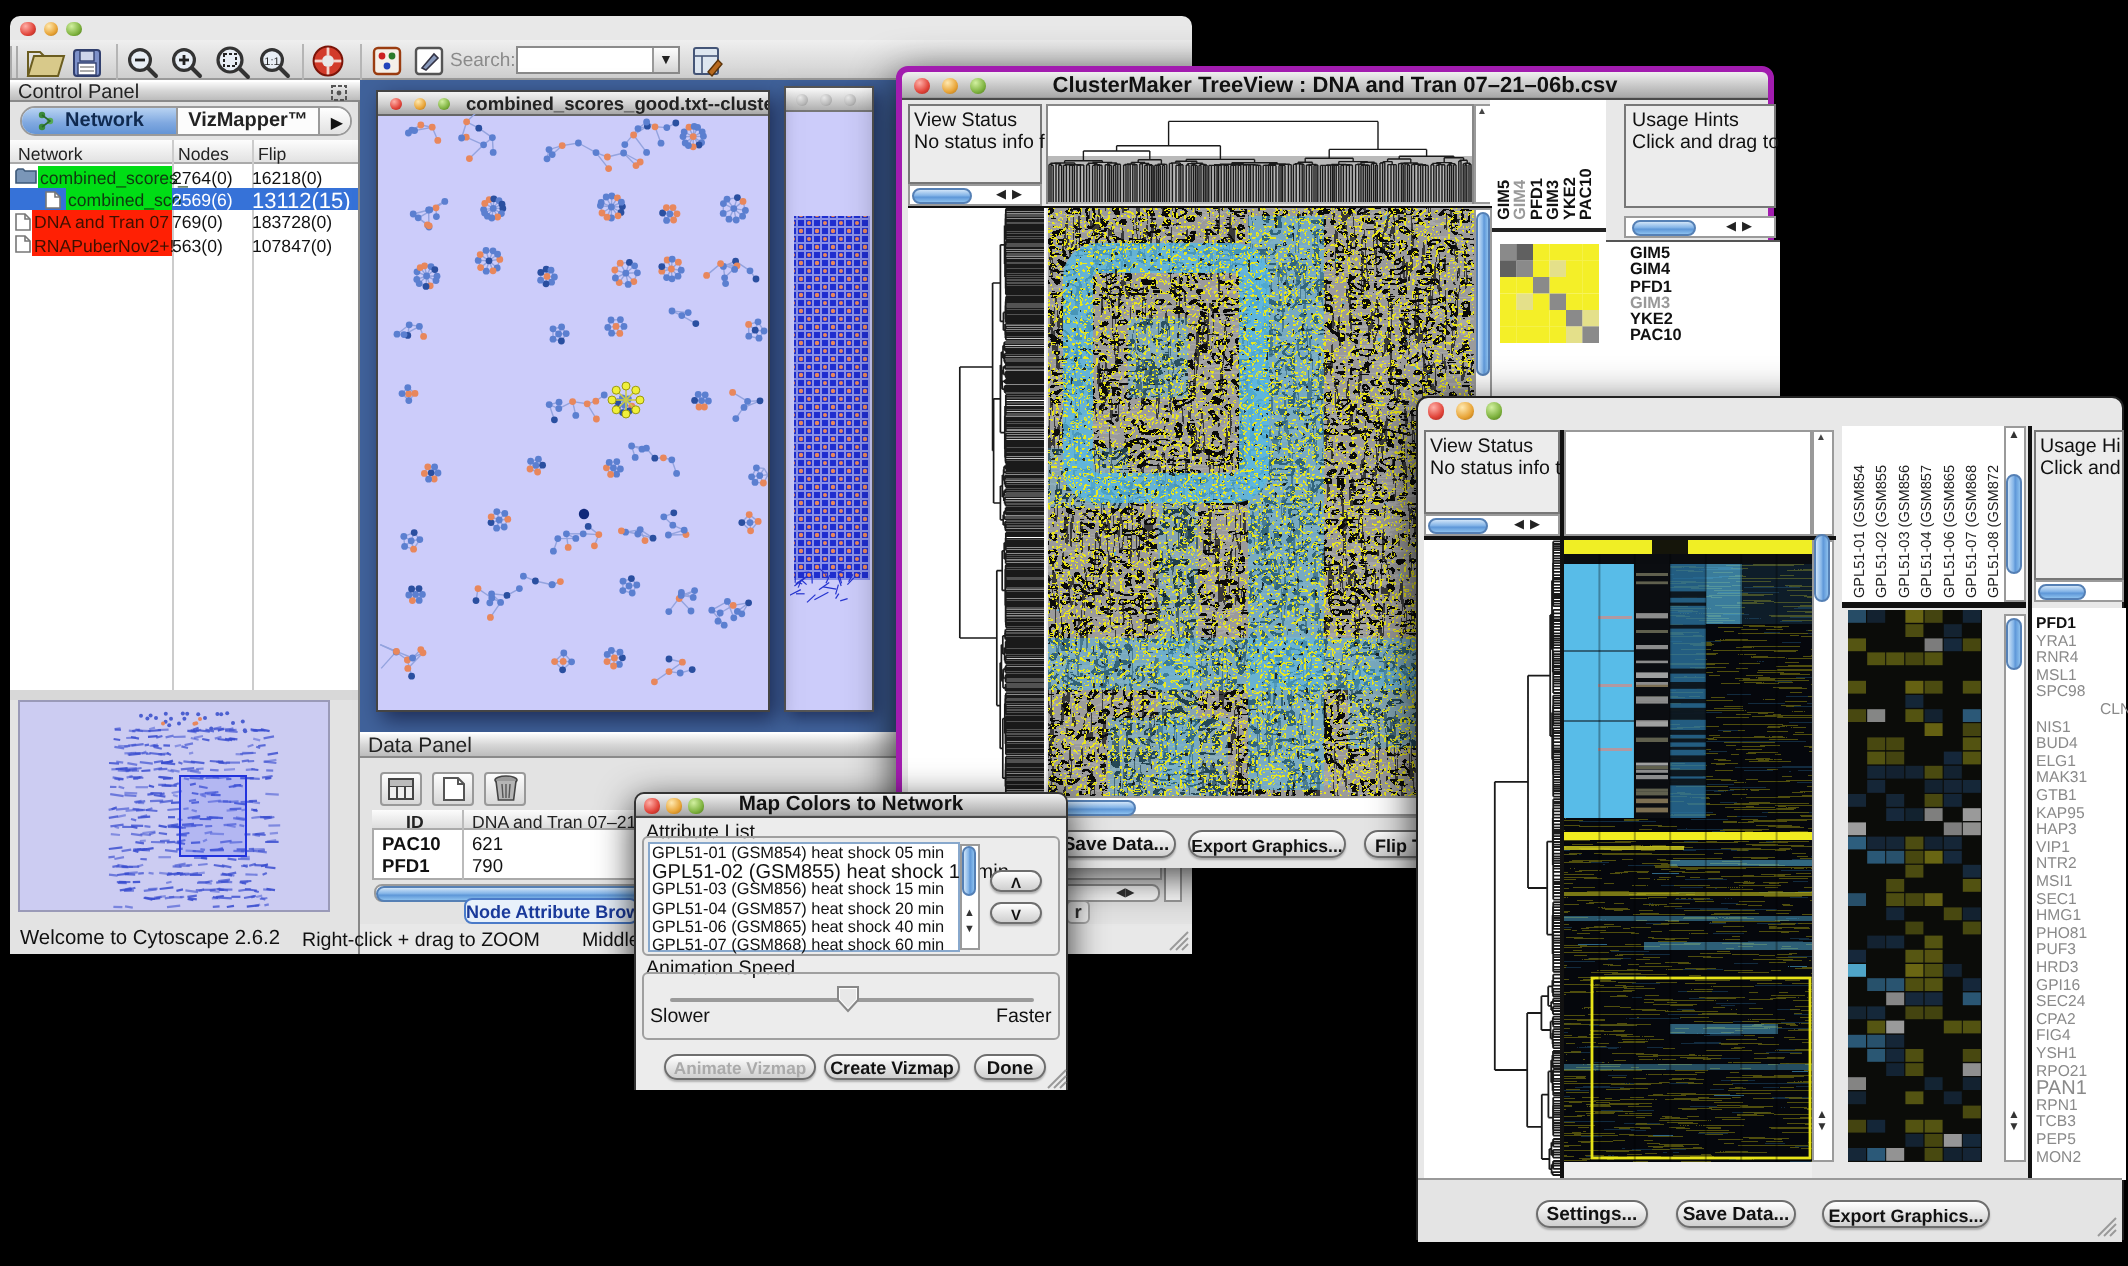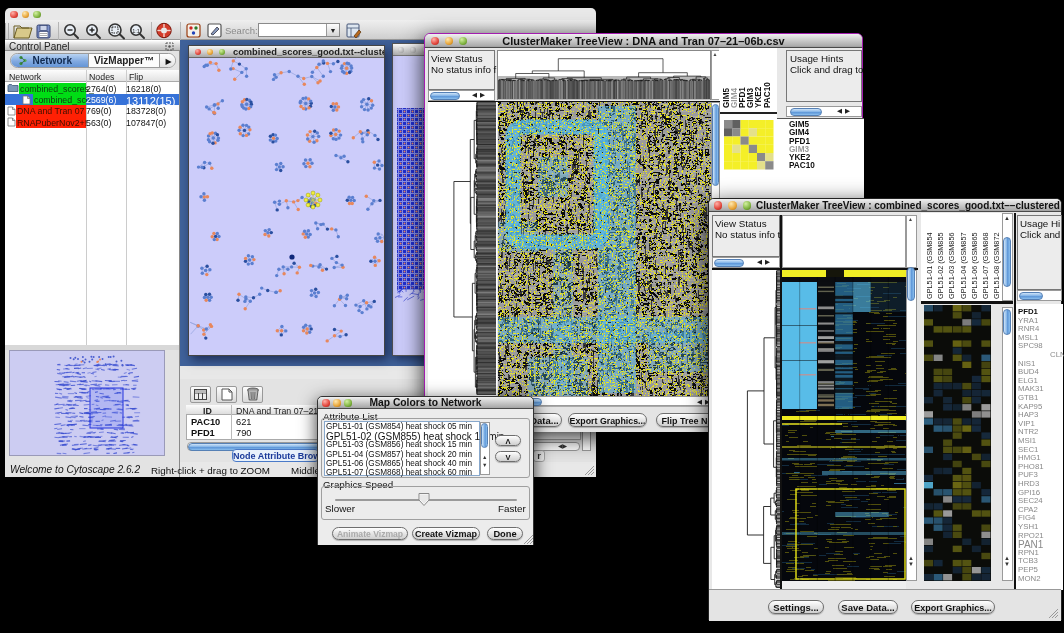--- a/index.html
+++ b/index.html
@@ -598,21 +598,21 @@
       <circle cx="73.9" cy="6.9" r="1" fill="#4b5fd0"></circle>
       <circle cx="73.8" cy="10.9" r="1" fill="#4b5fd0"></circle>
       <circle cx="72.5" cy="11.7" r="1" fill="#e8875c"></circle>
       <circle cx="88.2" cy="11.9" r="1" fill="#e8875c"></circle>
       <circle cx="82.4" cy="6.7" r="1" fill="#4b5fd0"></circle>
       <circle cx="107.5" cy="11.5" r="1" fill="#4b5fd0"></circle>
       <circle cx="101.6" cy="7.1" r="1" fill="#4b5fd0"></circle>
       <circle cx="99.7" cy="7.0" r="1" fill="#4b5fd0"></circle>
       <rect x="81" y="38" width="33" height="40" fill="rgba(90,110,240,.22)" stroke="#2233dd" stroke-width="1"></rect>
     </svg>
-    <div class="t" style="left:5.0px;top:456.0px;font-size:10.2px;color:#111;font-style:italic;">Welcome to Cytoscape 2.6.2</div>
+    <div class="t" style="left:5.0px;top:456.0px;font-size:10.2px;color:#111;">Welcome to Cytoscape 2.6.2</div>
     <div class="t" style="left:146.0px;top:456.5px;font-size:9.8px;color:#111;">Right-click + drag  to  ZOOM</div>
     <div class="t" style="left:286.0px;top:456.5px;font-size:9.8px;color:#111;">Middle-click + drag  to  PAN</div>
     <div class="abs" style="left:175px;top:32px;width:416px;height:326px;background:#40629b"></div>
     <div class="abs" style="left:387px;top:35px;width:45px;height:313px;background:#c8c8ce;border:1px solid #555;box-shadow:2px 3px 8px rgba(0,0,30,.5)">
       <div class="abs" style="left:0;top:0;width:43px;height:12px;background:linear-gradient(#fafafa,#cdcdcd 60%,#b0b0b0);border-bottom:1px solid #777"></div>
       <div class="tl o" style="left:5.0px;top:3.0px;width:6.0px;height:6.0px"></div>
       <div class="tl o" style="left:17.0px;top:3.0px;width:6.0px;height:6.0px"></div>
       <div class="tl o" style="left:29.0px;top:3.0px;width:6.0px;height:6.0px"></div>
       <div class="abs" style="left:0;top:12px;width:43px;height:299px;background:#ccccfa"></div>
     </div>
@@ -1568,20 +1568,21 @@
       <line x1="124.0" y1="143.0" x2="119.1" y2="138.1" stroke="#cccc44" stroke-width=".8"></line>
       <circle cx="119.1" cy="138.1" r="2" fill="#f0ef3a" stroke="#999910" stroke-width=".5"></circle>
       <line x1="124.0" y1="143.0" x2="124.0" y2="136.0" stroke="#cccc44" stroke-width=".8"></line>
       <circle cx="124.0" cy="136.0" r="2" fill="#f0ef3a" stroke="#999910" stroke-width=".5"></circle>
       <line x1="124.0" y1="143.0" x2="128.9" y2="138.1" stroke="#cccc44" stroke-width=".8"></line>
       <circle cx="128.9" cy="138.1" r="2" fill="#f0ef3a" stroke="#999910" stroke-width=".5"></circle>
     </svg>
     <svg class="abs" style="left:283px;top:245px" width="8" height="8">
       <circle cx="4" cy="4" r="2.6" fill="#10287a"></circle>
     </svg>
+    <div class="hdr abs" style="left:175px;top:358px;width:416px;height:13px;font-size:10.5px;padding-left:4px;line-height:13px">Data Panel</div>
     <div class="abs" style="left:175px;top:371px;width:416px;height:83px;background:#e3e3e3"></div>
     <div class="abs" style="left:185px;top:378px;width:21px;height:17px;background:linear-gradient(#fdfdfd,#d8d8d8);border:1px solid #999;border-radius:2px"></div>
     <div class="abs" style="left:211px;top:378px;width:21px;height:17px;background:linear-gradient(#fdfdfd,#d8d8d8);border:1px solid #999;border-radius:2px"></div>
     <div class="abs" style="left:237px;top:378px;width:21px;height:17px;background:linear-gradient(#fdfdfd,#d8d8d8);border:1px solid #999;border-radius:2px"></div>
     <svg class="abs" style="left:189px;top:381px" width="13" height="11">
       <rect x="0.5" y="0.5" width="12" height="10" fill="#eee" stroke="#444"></rect>
       <line x1="0.5" y1="4" x2="12.5" y2="4" stroke="#444"></line>
       <line x1="4.5" y1="0.5" x2="4.5" y2="10.5" stroke="#444"></line>
       <line x1="8.5" y1="0.5" x2="8.5" y2="10.5" stroke="#444"></line>
       <rect x="1" y="1" width="11" height="3" fill="#bbb"></rect>
@@ -1615,21 +1616,21 @@
     <div class="abs" style="left:227px;top:441px;width:87px;height:13px;background:#e8f1fb;border:1.3px solid #4a7ac8;border-radius:4px;font-size:9px;font-weight:bold;color:#1a3a9a;text-align:center;line-height:12px;white-space:nowrap;overflow:hidden">Node Attribute Brows</div>
     <div class="abs" style="left:528px;top:442px;width:12px;height:12px;background:#f5f5f5;border:1px solid #aaa;border-radius:3px;font-size:9.3px;font-weight:bold;color:#333;text-align:center;line-height:11px">r</div>
     <svg class="abs" style="left:578px;top:456px" width="12" height="12">
       <g stroke="#999" stroke-width="1">
         <line x1="2" y1="11" x2="11" y2="2"></line>
         <line x1="5" y1="11" x2="11" y2="5"></line>
         <line x1="8" y1="11" x2="11" y2="8"></line>
       </g>
     </svg>
   </div>
-<div class="win" style="left:424px;top:33px;width:439px;height:398px;border:1px solid #a21caf;border-radius:6px 6px 0 0;box-shadow:0 6px 22px rgba(0,0,0,.85)">
+<div class="win" style="left:448px;top:33px;width:439px;height:398px;border:3px solid #a21caf;border-radius:6px 6px 0 0;box-shadow:0 6px 22px rgba(0,0,0,.85)">
     <div class="tbar" style="height:14px;font-size:11px;font-weight:bold;line-height:14px">ClusterMaker TreeView : DNA and Tran 07–21–06b.csv</div>
     <div class="tl r" style="left:5.8px;top:2.8px;width:8.4px;height:8.4px"></div>
     <div class="tl y" style="left:19.8px;top:2.8px;width:8.4px;height:8.4px"></div>
     <div class="tl g" style="left:33.8px;top:2.8px;width:8.4px;height:8.4px"></div>
     <div class="abs" style="left:3px;top:16px;width:67px;height:40px;background:#ececec;border:1px solid #777"></div>
     <div class="t" style="left:6.0px;top:18.5px;font-size:9.8px;color:#111;">View Status</div>
     <div class="t" style="left:6.0px;top:29.5px;font-size:9.8px;color:#111;">No status info f</div>
     <div class="strack" style="left:3px;top:56px;width:67px;height:11px"></div>
     <div class="sthumb" style="left:5px;top:57.5px;width:30px;height:8px"></div>
     <div class="abs" style="left:47px;top:57px;font-size:6.5px;color:#222;letter-spacing:3px">◀▶</div>
@@ -1772,21 +1773,20 @@
     <div class="strack" style="left:3px;top:362px;width:292px;height:10px"></div>
     <div class="sthumb" style="left:75px;top:363.5px;width:42px;height:8px"></div>
     <div class="abs" style="left:272px;top:363.5px;font-size:6.5px;color:#222;letter-spacing:3px">◀▶</div>
     <div class="abs" style="left:0;top:372px;width:437px;height:26px;background:#e4e4e4;border-top:1px solid #aaa"></div>
     <div class="pill" style="left:17px;top:379px;width:55px;height:14px;font-size:9.5px;line-height:14px">Settings...</div>
     <div class="pill" style="left:77px;top:379px;width:60px;height:14px;font-size:9.5px;line-height:14px">Save Data...</div>
     <div class="pill" style="left:143px;top:379px;width:79px;height:14px;font-size:8.8px;line-height:14px">Export Graphics...</div>
     <div class="pill" style="left:231px;top:379px;width:86px;height:14px;font-size:9px;line-height:14px">Flip Tree Node Or</div>
   </div>
 <div class="win" style="left:708px;top:198px;width:354px;height:422px;border:1px solid #222;border-radius:6px 6px 0 0;box-shadow:0 6px 22px rgba(0,0,0,.85)">
-    <div class="tbar" style="height:13px;font-size:10px;font-weight:bold;line-height:13px;padding-left:46px">ClusterMaker TreeView : combined_scores_good.txt––clustered</div>
     <div class="tl r" style="left:4.8px;top:2.3px;width:8.4px;height:8.4px"></div>
     <div class="tl y" style="left:19.3px;top:2.3px;width:8.4px;height:8.4px"></div>
     <div class="tl g" style="left:33.8px;top:2.3px;width:8.4px;height:8.4px"></div>
     <div class="abs" style="left:3px;top:16px;width:68px;height:42px;background:#ececec;border:1px solid #777"></div>
     <div class="t" style="left:6.0px;top:18.5px;font-size:9.8px;color:#111;">View Status</div>
     <div class="t" style="left:6.0px;top:29.5px;font-size:9.8px;color:#111;">No status info t</div>
     <div class="strack" style="left:3px;top:58px;width:68px;height:11px"></div>
     <div class="sthumb" style="left:5px;top:59.5px;width:30px;height:8px"></div>
     <div class="abs" style="left:48px;top:59px;font-size:6.5px;color:#222;letter-spacing:3px">◀▶</div>
     <div class="abs" style="left:73px;top:16px;width:124px;height:53px;background:#fff;border:1px solid #999"></div>
@@ -2141,21 +2141,21 @@
     <div class="t" style="left:8.0px;top:34.2px;font-size:10px;color:#111;">GPL51-02 (GSM855) heat shock 10 min</div>
     <div class="t" style="left:8.0px;top:43.4px;font-size:8.2px;color:#111;">GPL51-03 (GSM856) heat shock 15 min</div>
     <div class="t" style="left:8.0px;top:52.6px;font-size:8.2px;color:#111;">GPL51-04 (GSM857) heat shock 20 min</div>
     <div class="t" style="left:8.0px;top:61.8px;font-size:8.2px;color:#111;">GPL51-06 (GSM865) heat shock 40 min</div>
     <div class="t" style="left:8.0px;top:71.0px;font-size:8.2px;color:#111;">GPL51-07 (GSM868) heat shock 60 min</div>
     <div class="strack" style="left:162px;top:24.5px;width:10px;height:53px"></div>
     <div class="sthumbv" style="left:163px;top:26px;width:7px;height:25px"></div>
     <div class="abs" style="left:164px;top:56px;font-size:5.5px;color:#333;line-height:8px">▲<br>▼</div>
     <div class="pill" style="left:177px;top:38px;width:26px;height:11px;font-size:7.5px;line-height:11px">Λ</div>
     <div class="pill" style="left:177px;top:53.5px;width:26px;height:11px;font-size:7.5px;line-height:11px">V</div>
-    <div class="t" style="left:5.0px;top:81.5px;font-size:9.8px;color:#111;">Graphics Speed</div>
+    <div class="t" style="left:5.0px;top:81.5px;font-size:9.8px;color:#111;">Animation Speed</div>
     <div class="gbox" style="left:3px;top:89px;width:209px;height:34px"></div>
     <div class="abs" style="left:17px;top:101.5px;width:182px;height:2px;background:#9a9a9a;border-radius:1px"></div>
     <svg class="abs" style="left:99px;top:94.5px" width="14" height="15">
       <path d="M2 1.5 H12 V8 L7 13.5 L2 8 Z" fill="#fdfdfd" stroke="#888" stroke-width="1"></path>
       <path d="M3 2.5 H11 V7.5 L7 12 L3 7.5 Z" fill="#e8e8e8"></path>
     </svg>
     <div class="t" style="left:7.0px;top:105.5px;font-size:9.8px;color:#111;">Slower</div>
     <div class="t" style="left:180.0px;top:105.5px;font-size:9.8px;color:#111;">Faster</div>
     <div class="pill" style="left:14px;top:130px;width:76px;height:13px;font-size:8.6px;line-height:13px;color:#aaa">Animate Vizmap</div>
     <div class="pill" style="left:94px;top:130px;width:68px;height:13px;font-size:9px;line-height:13px">Create Vizmap</div>

